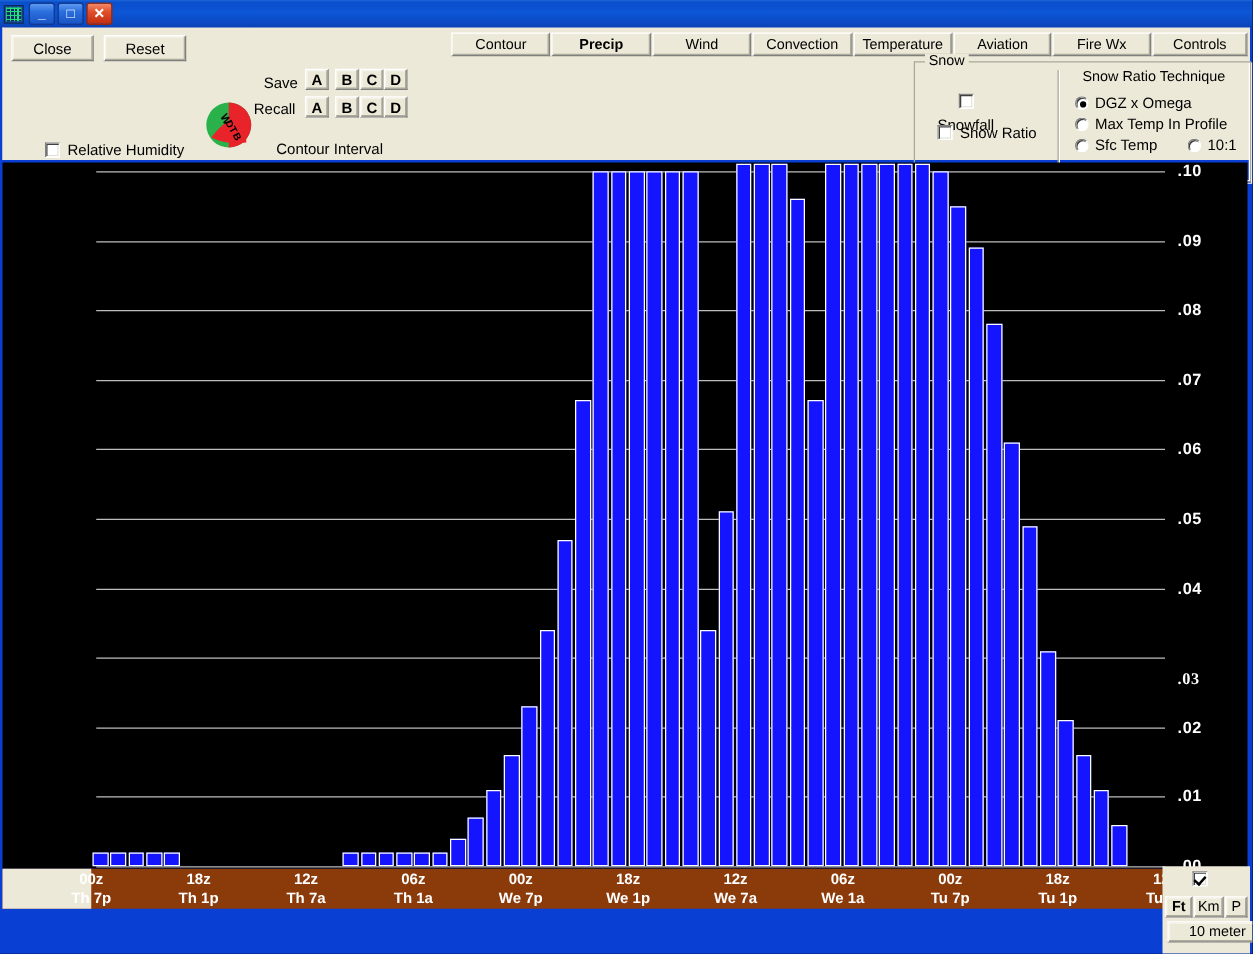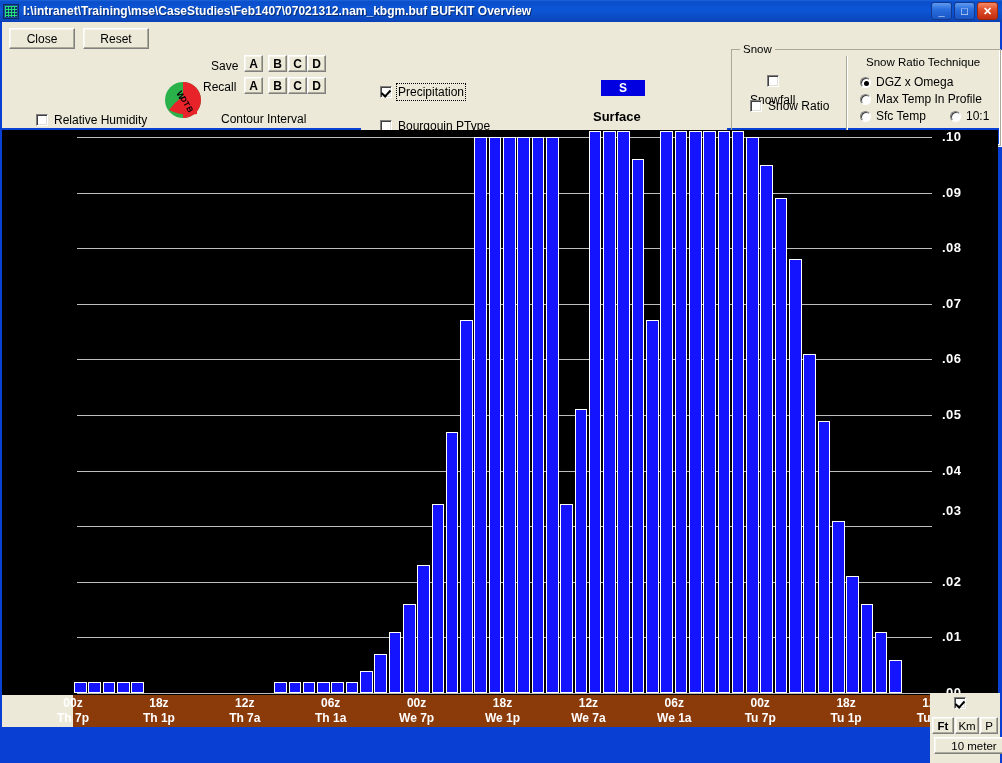--- a/index.html
+++ b/index.html
@@ -246,21 +246,20 @@
     background: #ece9d8;
   }
 </style>
 </head>
 <body>
 
 <div id="app">
 
   <div id="titlebar">
     <div id="title-icon"></div>
-    <div id="title-text">I:\intranet\Training\mse\CaseStudies\Feb1407\07021312.nam_kbgm.buf BUFKIT Overview</div>
     <div id="title-buttons">
       <div class="tbtn">
           <span>_</span>
         </div>
       <div class="tbtn">
           <span>□</span>
         </div>
       <div class="tbtn close">
           <span>✕</span>
         </div>
@@ -314,33 +313,31 @@
       <div class="radio-wrap">
         <div class="rad on"></div>
         <div class="lbl">5</div>
       </div>
       <div class="radio-wrap">
         <div class="rad"></div>
         <div class="lbl">10</div>
       </div>
     </div>
 
-
-    <div id="precip-panel">
-      <div id="precip-chk">
-        <div class="chk checked"></div>
-        <div class="lbl focus">Precipitation</div>
-      </div>
-      <div id="bourgouin-chk">
-        <div class="chk"></div>
-        <div class="lbl">Bourgouin PType</div>
-      </div>
-      <div id="ptype-badge">S</div>
-      <div id="ptype-level">Surface</div>
+    <div id="tabs">
+      <div class="tab" style="width:80px">Contour</div>
+      <div class="tab active" style="width:80px">Precip</div>
+      <div class="tab" style="width:80px">Wind</div>
+      <div class="tab" style="width:80px">Convection</div>
+      <div class="tab" style="width:80px">Temperature</div>
+      <div class="tab" style="width:79px">Aviation</div>
+      <div class="tab" style="width:79px">Fire Wx</div>
+      <div class="tab" style="width:77px">Controls</div>
     </div>
+
 
     <div class="groupbox" id="snow-group">
       <div class="group-title">Snow</div>
       <div id="snow-divider"></div>
 
       <div id="snowfall-chk">
         <div class="chk"></div>
         <div class="lbl">Snowfall</div>
       </div>
       <div id="snowratio-chk">
@@ -384,21 +381,21 @@
         <div class="gridline" style="top: 563px;"></div>
       </div>
     <div id="yticks">
         <div class="ytick" style="top: -1px;">.10</div>
         <div class="ytick" style="top: 54.6px;">.09</div>
         <div class="ytick" style="top: 110.2px;">.08</div>
         <div class="ytick" style="top: 165.8px;">.07</div>
         <div class="ytick" style="top: 221.4px;">.06</div>
         <div class="ytick" style="top: 277px;">.05</div>
         <div class="ytick" style="top: 332.6px;">.04</div>
-        <div class="ytick" style="top: 373px;">.03</div>
+        <div class="ytick" style="top: 405px; font-family: Liberation Serif, serif;">.03</div>
         <div class="ytick" style="top: 443.8px;">.02</div>
         <div class="ytick" style="top: 499.4px;">.01</div>
         <div class="ytick" style="top: 555px;">.00</div>
       </div>
     <div id="bars">
         <div class="bar" title="t00: 0.002" style="left: 72px; width: 12.7px; height: 11.12px; bottom: 2px; background: rgb(20, 20, 255); border-color: rgb(255, 255, 255);"></div>
         <div class="bar" title="t01: 0.002" style="left: 86.3px; width: 12.7px; height: 11.12px; bottom: 2px; background: rgb(20, 20, 255); border-color: rgb(255, 255, 255);"></div>
         <div class="bar" title="t02: 0.002" style="left: 100.6px; width: 12.7px; height: 11.12px; bottom: 2px; background: rgb(20, 20, 255); border-color: rgb(255, 255, 255);"></div>
         <div class="bar" title="t03: 0.002" style="left: 114.9px; width: 12.7px; height: 11.12px; bottom: 2px; background: rgb(20, 20, 255); border-color: rgb(255, 255, 255);"></div>
         <div class="bar" title="t04: 0.002" style="left: 129.2px; width: 12.7px; height: 11.12px; bottom: 2px; background: rgb(20, 20, 255); border-color: rgb(255, 255, 255);"></div>

